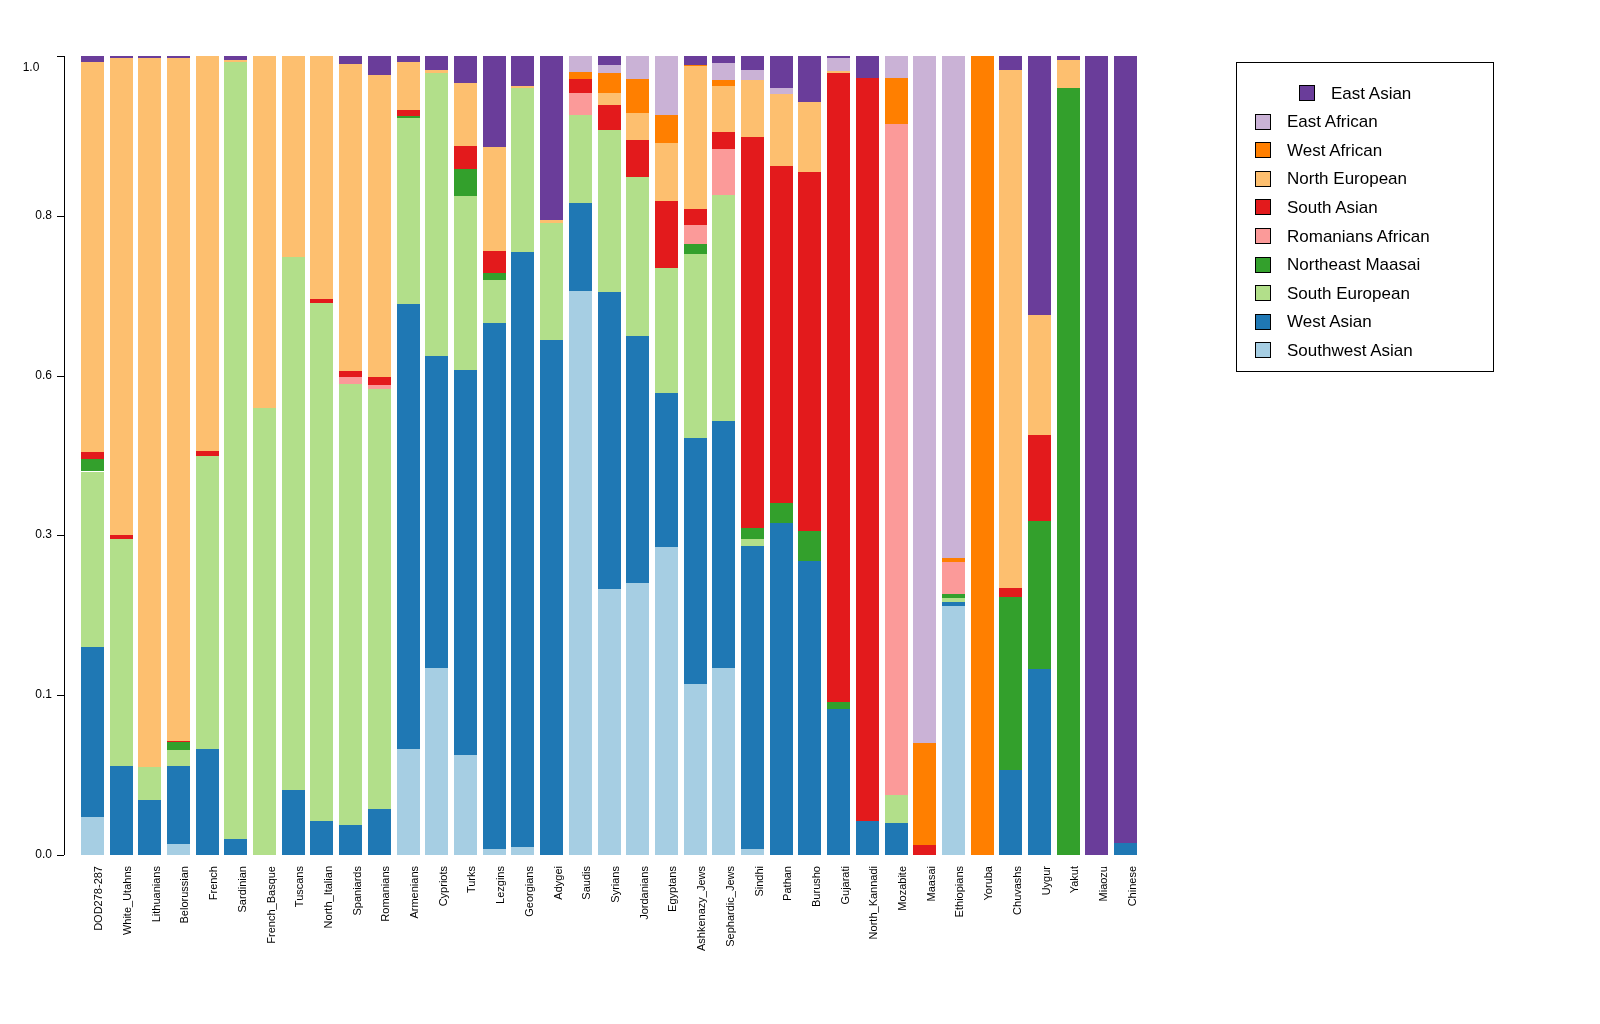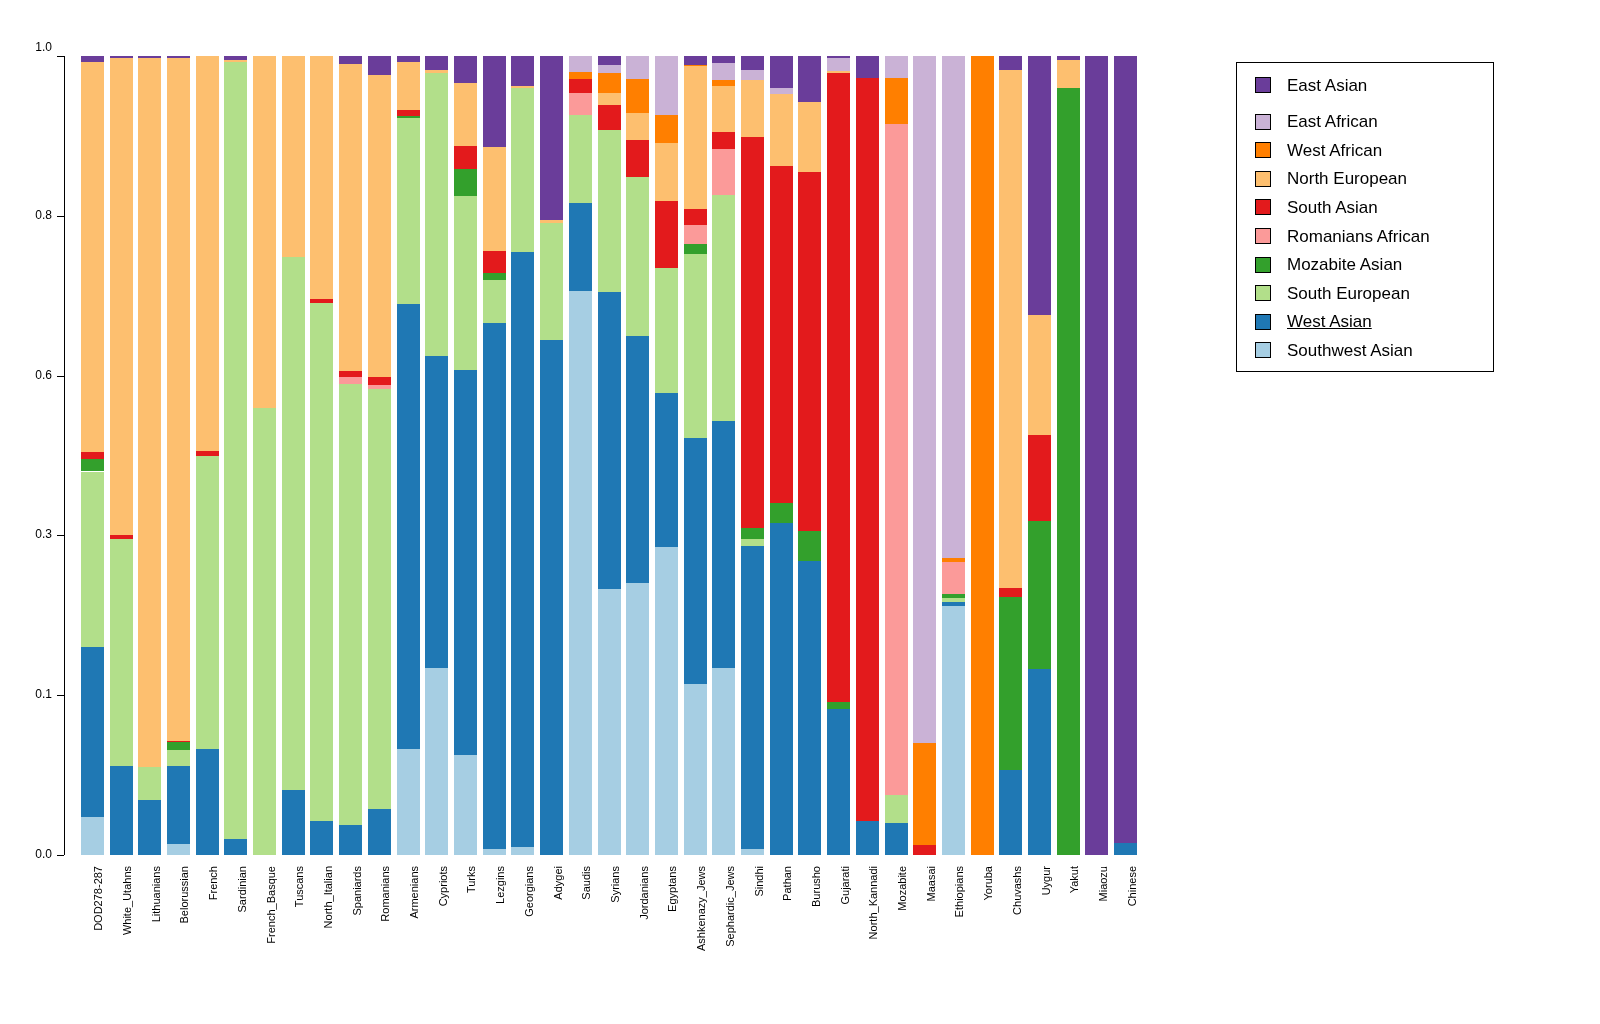--- a/index.html
+++ b/index.html
@@ -67,21 +67,21 @@
       <div class="ytlab" style="top: 847px;">0.0</div>
       <div class="ytick" style="top: 695.2px;"></div>
       <div class="ytlab" style="top: 687.2px;">0.1</div>
       <div class="ytick" style="top: 535.4px;"></div>
       <div class="ytlab" style="top: 527.4px;">0.3</div>
       <div class="ytick" style="top: 375.6px;"></div>
       <div class="ytlab" style="top: 367.6px; text-align: right;">0.6</div>
       <div class="ytick" style="top: 215.8px;"></div>
       <div class="ytlab" style="top: 207.8px;">0.8</div>
       <div class="ytick" style="top: 56px;"></div>
-      <div class="ytlab" style="top: 40px;">1.0</div>
+      <div class="ytlab" style="top: 60px; text-align: center;">1.0</div>
     </div>
 
   <div id="plot">
       <div class="bar" title="DOD278-287" style="left: 2.85135px; height: 799px;">
         <div class="seg" style="background: rgb(166, 206, 227); bottom: 0px; height: 37.553px;"></div>
         <div class="seg" style="background: rgb(31, 120, 180); bottom: 37.553px; height: 170.187px;"></div>
         <div class="seg" style="background: rgb(178, 223, 138); bottom: 207.74px; height: 175.78px;"></div>
         <div class="seg" style="background: rgb(51, 160, 44); bottom: 383.52px; height: 12.784px;"></div>
         <div class="seg" style="background: rgb(227, 26, 28); bottom: 396.304px; height: 7.191px;"></div>
         <div class="seg" style="background: rgb(253, 191, 111); bottom: 403.495px; height: 389.912px;"></div>
@@ -530,21 +530,21 @@
         </div>
       </div>
       <div class="xlabwrap" style="left: 1036.15px;">
         <div class="xlabinner">
           <div class="xlabel">Chinese</div>
         </div>
       </div>
     </div>
 
   <div id="legend">
-      <div class="legend-row" style="top: 8px;">
+      <div class="legend-row" style="top: 16px; margin-left: 44px;">
         <span class="swatch" style="background: rgb(106, 61, 154);"></span>
         <span class="legend-text">East Asian</span>
       </div>
       <div class="legend-row" style="top: 44.6px;">
         <span class="swatch" style="background: rgb(202, 178, 214);"></span>
         <span class="legend-text">East African</span>
       </div>
       <div class="legend-row" style="top: 73.2px;">
         <span class="swatch" style="background: rgb(255, 127, 0);"></span>
         <span class="legend-text">West African</span>
@@ -556,27 +556,27 @@
       <div class="legend-row" style="top: 130.4px;">
         <span class="swatch" style="background: rgb(227, 26, 28);"></span>
         <span class="legend-text">South Asian</span>
       </div>
       <div class="legend-row" style="top: 159px;">
         <span class="swatch" style="background: rgb(251, 154, 153);"></span>
         <span class="legend-text">Romanians African</span>
       </div>
       <div class="legend-row" style="top: 187.6px;">
         <span class="swatch" style="background: rgb(51, 160, 44);"></span>
-        <span class="legend-text">Mozabite Asian</span>
+        <span class="legend-text">Northeast Maasai</span>
       </div>
       <div class="legend-row" style="top: 216.2px;">
         <span class="swatch" style="background: rgb(178, 223, 138);"></span>
         <span class="legend-text">South European</span>
       </div>
-      <div class="legend-row" style="top: 244.8px; text-decoration: underline;">
+      <div class="legend-row" style="top: 244.8px;">
         <span class="swatch" style="background: rgb(31, 120, 180);"></span>
         <span class="legend-text">West Asian</span>
       </div>
       <div class="legend-row" style="top: 273.4px;">
         <span class="swatch" style="background: rgb(166, 206, 227);"></span>
         <span class="legend-text">Southwest Asian</span>
       </div>
     </div>
 
 </div>

